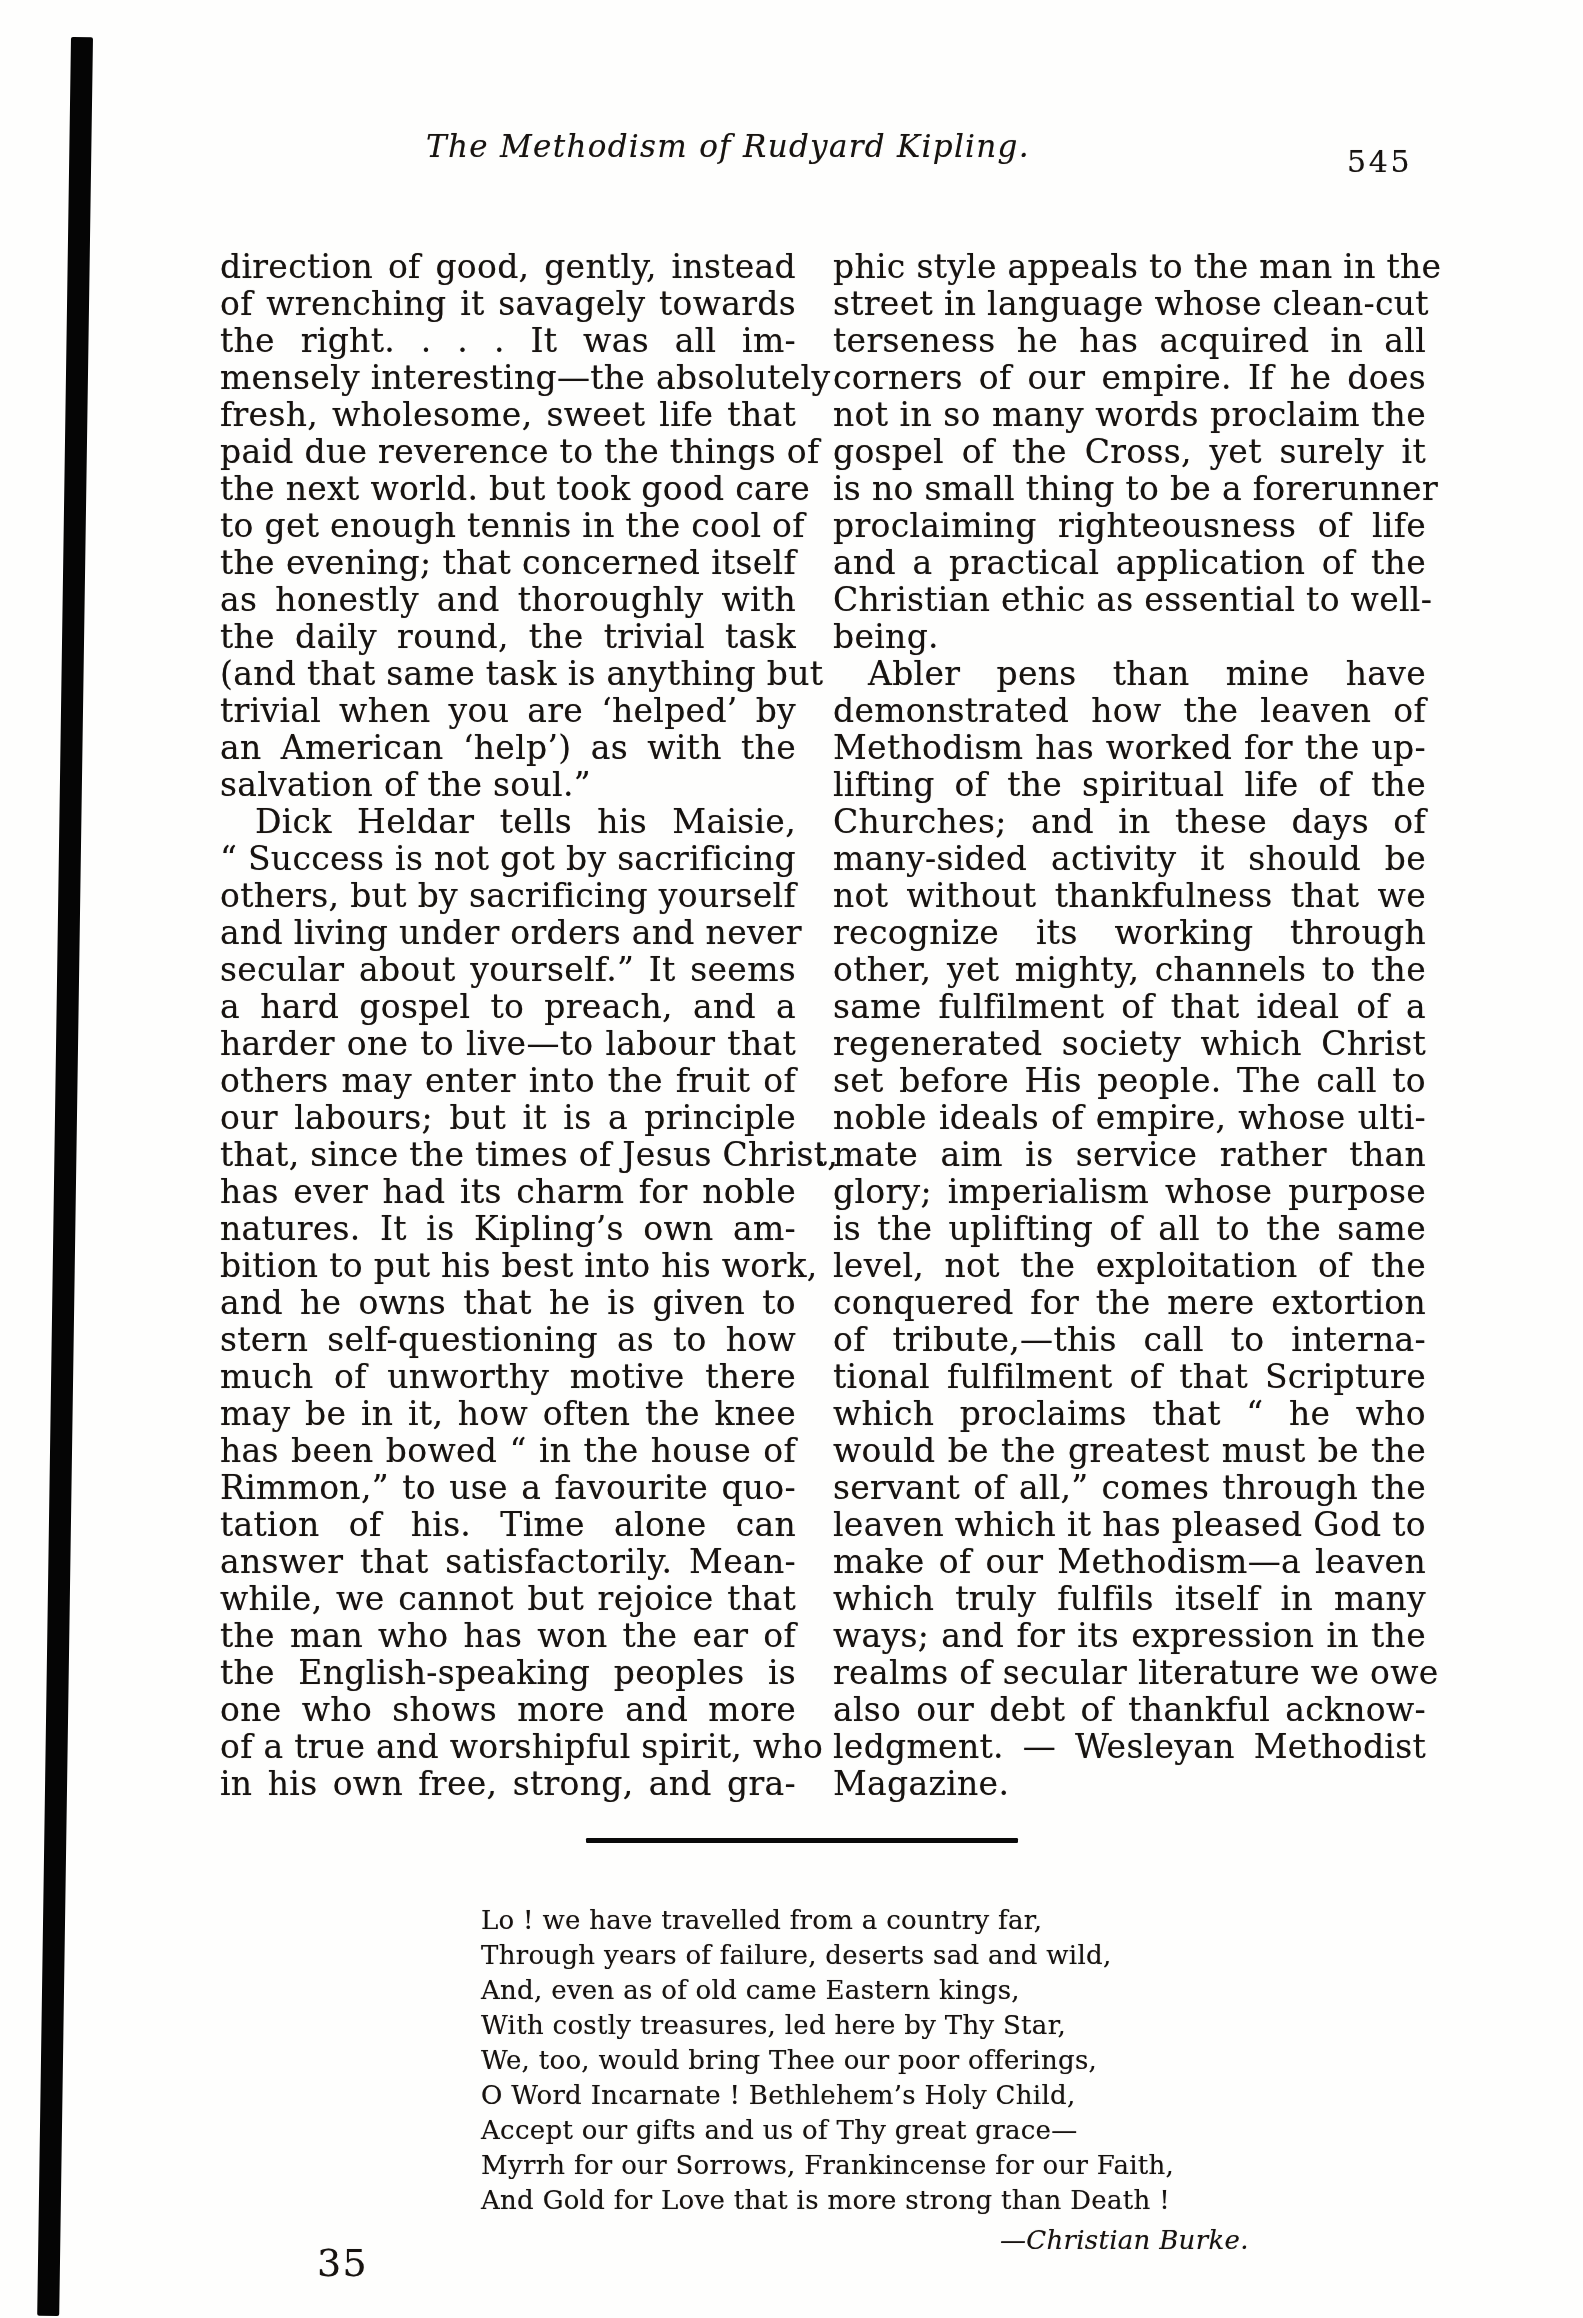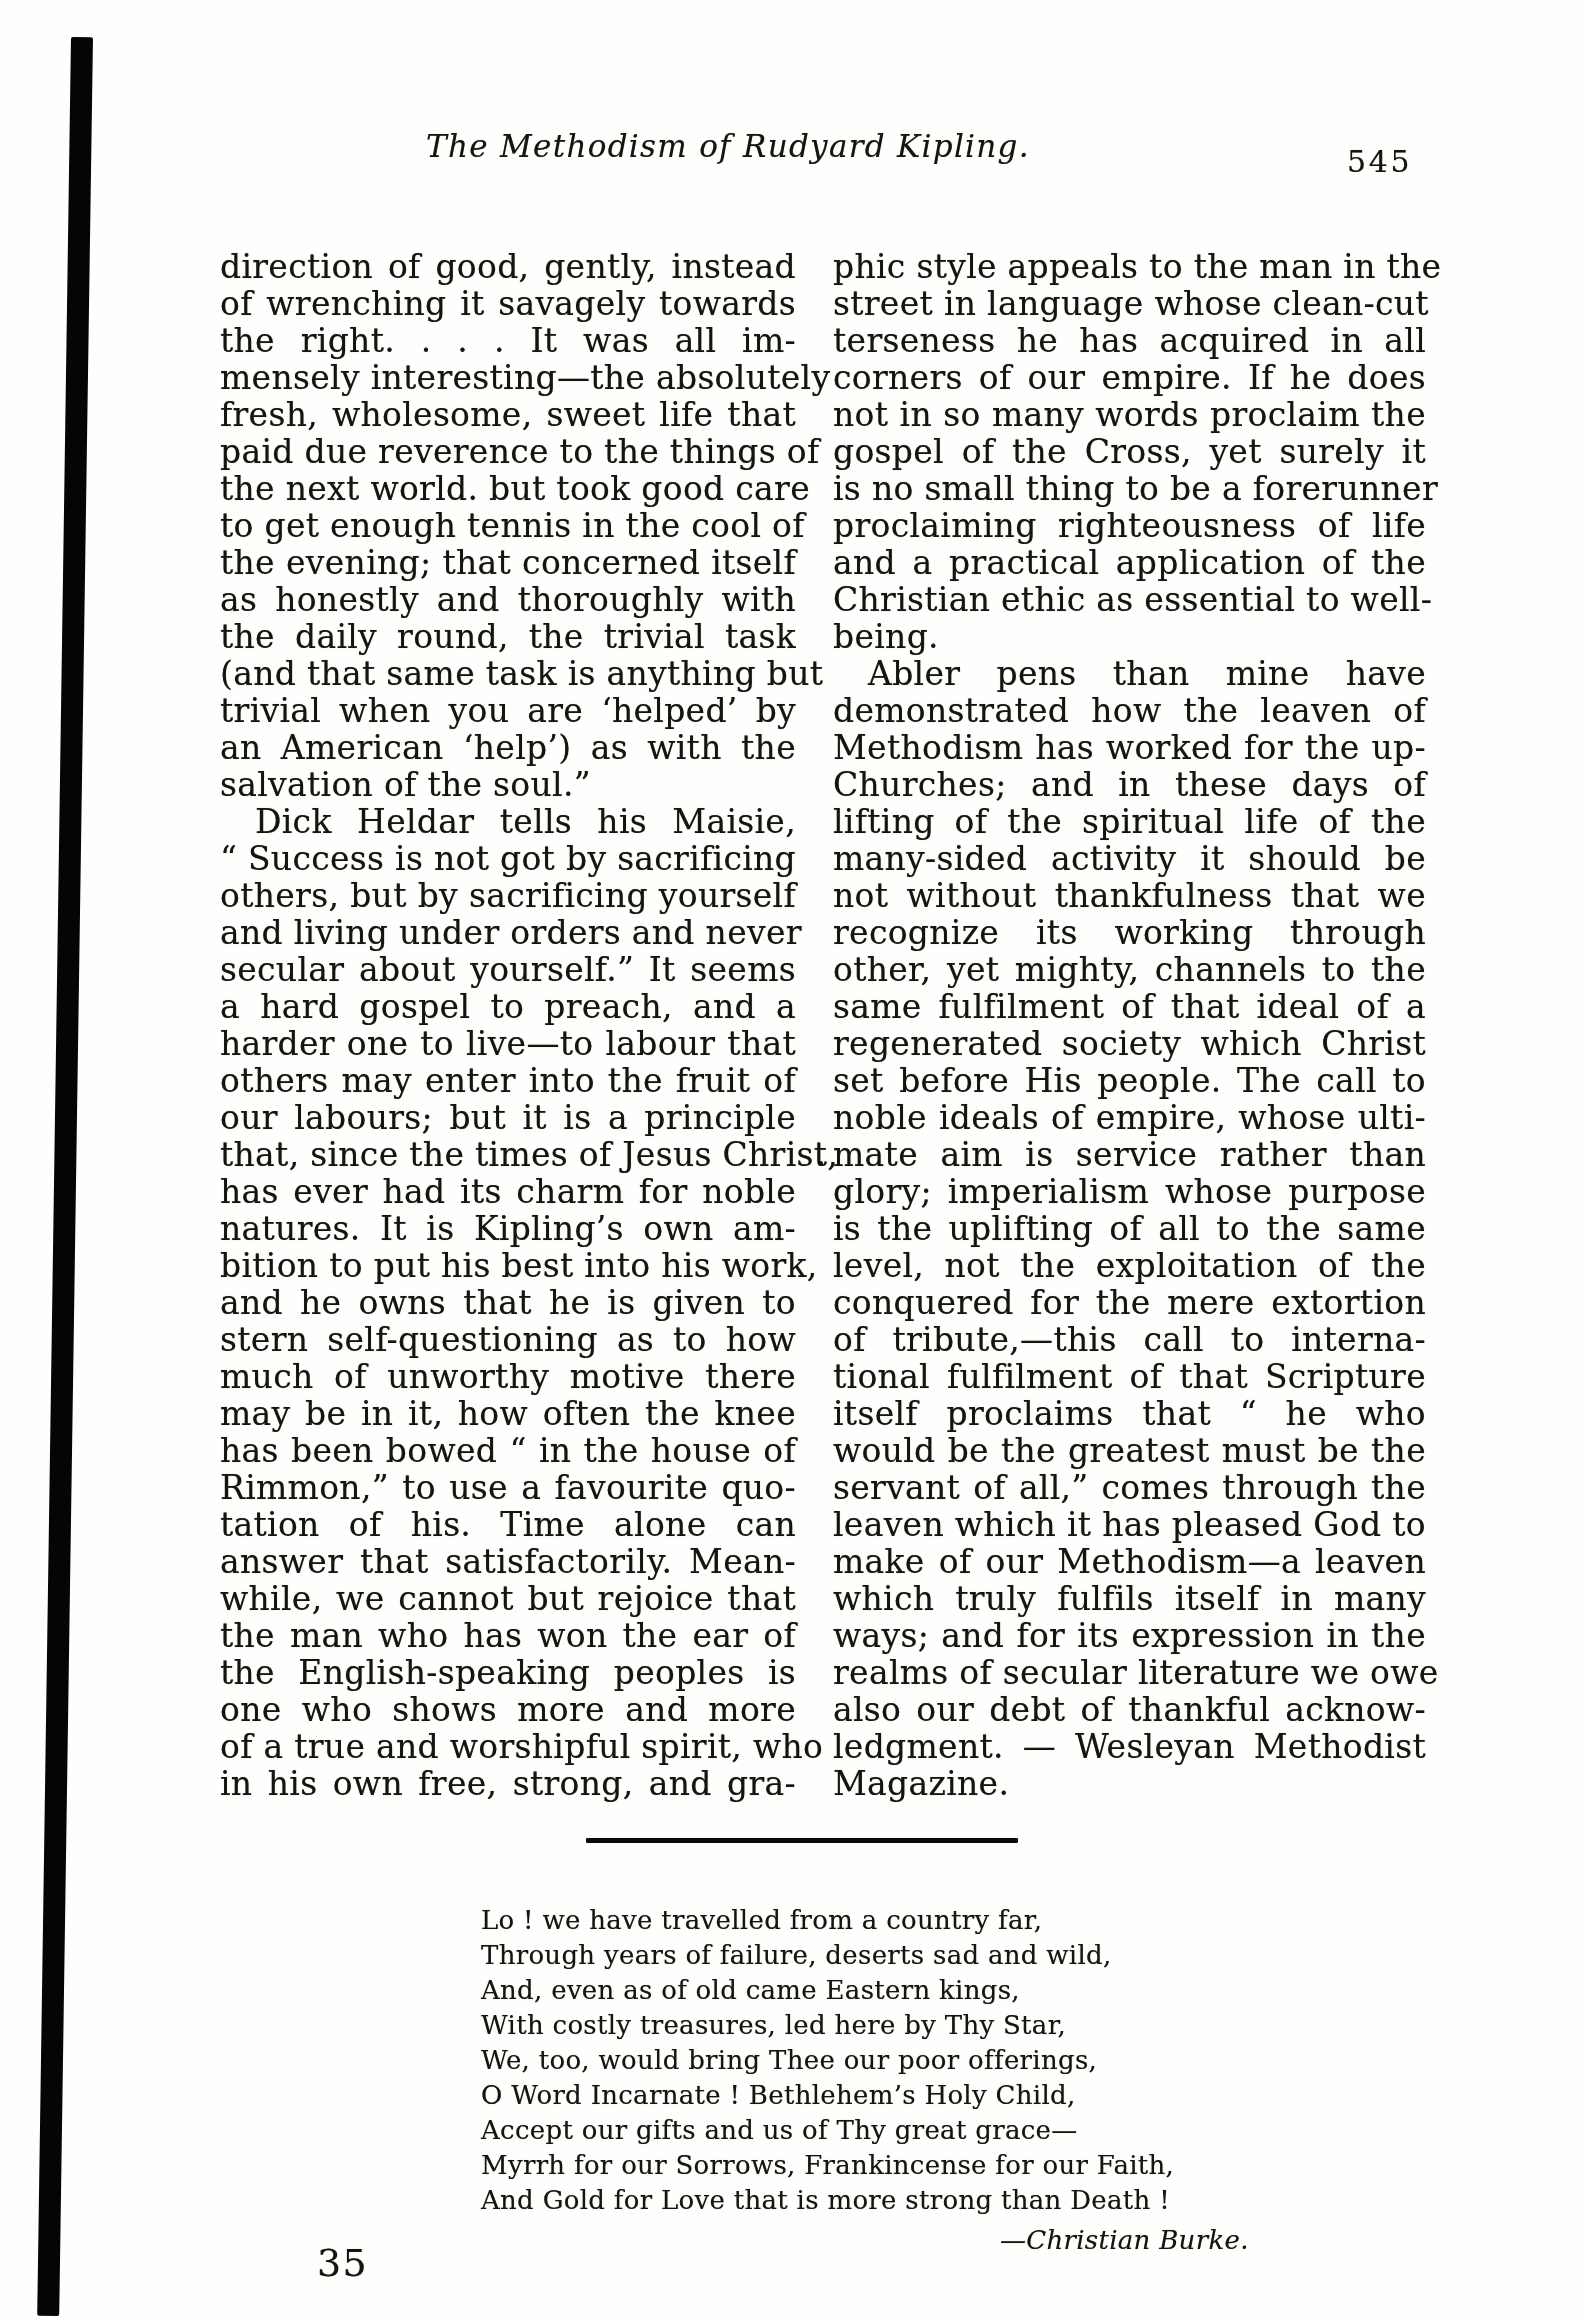--- a/index.html
+++ b/index.html
@@ -176,38 +176,38 @@
       <div class="line">not in so many words proclaim the</div>
       <div class="line">gospel of the Cross, yet surely it</div>
       <div class="line">is no small thing to be a forerunner</div>
       <div class="line">proclaiming righteousness of life</div>
       <div class="line">and a practical application of the</div>
       <div class="line">Christian ethic as essential to well-</div>
       <div class="line nj">being.</div>
       <div class="line ind">Abler pens than mine have</div>
       <div class="line">demonstrated how the leaven of</div>
       <div class="line">Methodism has worked for the up-</div>
+      <div class="line">lifting of the spiritual life of the</div>
       <div class="line">Churches; and in these days of</div>
-      <div class="line">lifting of the spiritual life of the</div>
       <div class="line">many-sided activity it should be</div>
       <div class="line">not without thankfulness that we</div>
       <div class="line">recognize its working through</div>
       <div class="line">other, yet mighty, channels to the</div>
       <div class="line">same fulfilment of that ideal of a</div>
       <div class="line">regenerated society which Christ</div>
       <div class="line">set before His people. The call to</div>
       <div class="line">noble ideals of empire, whose ulti-</div>
       <div class="line">mate aim is service rather than</div>
       <div class="line">glory; imperialism whose purpose</div>
       <div class="line">is the uplifting of all to the same</div>
       <div class="line">level, not the exploitation of the</div>
       <div class="line">conquered for the mere extortion</div>
       <div class="line">of tribute,—this call to interna-</div>
       <div class="line">tional fulfilment of that Scripture</div>
-      <div class="line">itself proclaims that “ he who</div>
+      <div class="line">which proclaims that “ he who</div>
       <div class="line">would be the greatest must be the</div>
       <div class="line">servant of all,” comes through the</div>
       <div class="line">leaven which it has pleased God to</div>
       <div class="line">make of our Methodism—a leaven</div>
       <div class="line">which truly fulfils itself in many</div>
       <div class="line">ways; and for its expression in the</div>
       <div class="line">realms of secular literature we owe</div>
       <div class="line">also our debt of thankful acknow-</div>
       <div class="line">ledgment. — Wesleyan Methodist</div>
       <div class="line nj">Magazine.</div>

